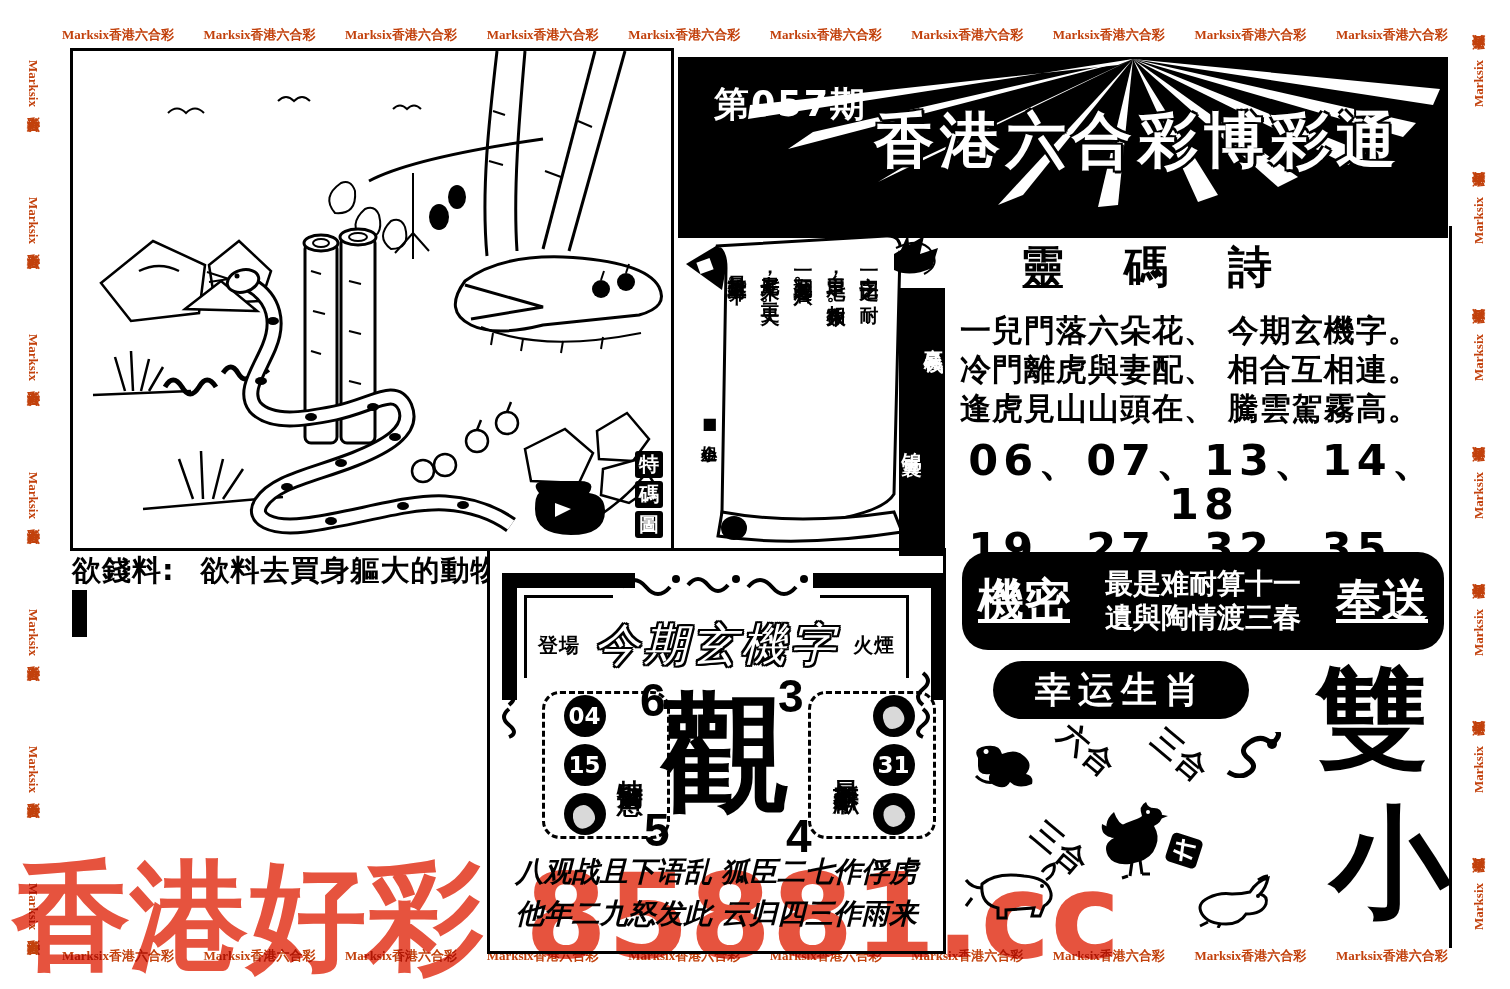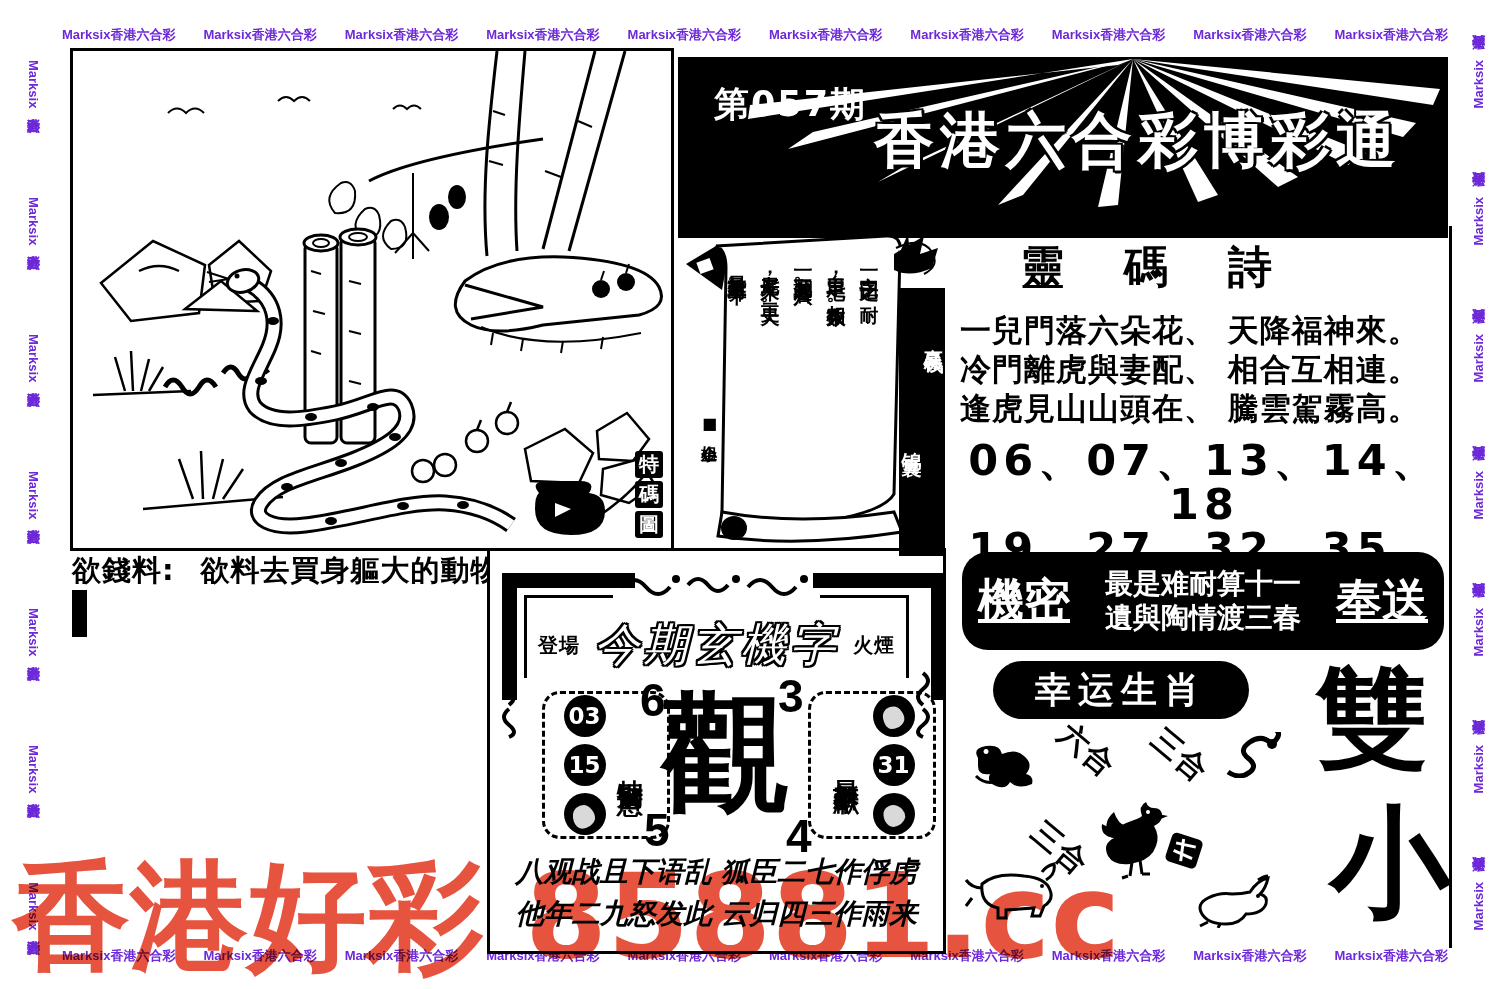--- a/index.html
+++ b/index.html
@@ -1,19 +1,19 @@
 <!DOCTYPE html>
 <html><head>
 <meta charset="utf-8">
 <style>
   html,body{margin:0;padding:0;background:#fff;}
   .page{position:relative;width:1510px;height:989px;background:#fff;overflow:hidden;
         font-family:"DejaVu Sans",sans-serif;color:#000;}
   
-  .btext{font-family:Liberation Sans, sans-serif;font-weight:bold;font-size:13px;color:#6d28d9;}
+  .btext{font-family:Liberation Serif, serif;font-weight:bold;font-size:13px;color:#c2410c;}
   .border-h{position:absolute;left:62px;right:62px;display:flex;justify-content:space-between;}
   .border-top{top:26px;}
   .border-bottom{top:947px;}
   .border-v{position:absolute;top:60px;height:870px;display:flex;flex-direction:column;
             justify-content:space-between;align-items:center;}
   .border-left{left:24px;}
   .border-right{left:1470px;}
   .border-v span{writing-mode:vertical-rl;text-orientation:mixed;}
   .border-right span{transform:rotate(180deg);}
   
@@ -299,21 +299,21 @@
       <span>一翻五越看二八。</span>
       <span>自定三七，相乘数。</span>
       <span>一字记之曰：耐</span>
     </div>
     <div class="signature">■金小姐</div>
   </div>
 
   <div class="poem">
     <div class="poem-title">靈碼詩</div>
     <div class="poem-lines">
-      <div>一兒門落六朵花、 天降福神來。</div>
+      <div>一兒門落六朵花、 今期玄機字。</div>
       <div>冷門離虎與妻配、 相合互相連。</div>
       <div>逢虎見山山頭在、 騰雲駕霧高。</div>
     </div>
     <div class="poem-nums">
       <div>06、07、13、14、18</div>
       <div>19、27、32、35、40</div>
     </div>
   </div>
 
   <div class="secret">
@@ -393,21 +393,21 @@
     </svg>
 
     <div class="m-title-row">
       <span class="stage">登場</span>
       <span class="m-title">今期玄機字</span>
       <span class="stage">火煙</span>
     </div>
 
     <div class="dash-box box-left">
       <div class="circ-col">
-        <span class="ncirc">03</span>
+        <span class="ncirc">04</span>
         <span class="ncirc">15</span>
         <span class="ncirc">
           <svg width="42" height="42" viewBox="0 0 42 42">
               <path d="M12 15 q9 -7 16 2 q7 9 -2 16 q-11 7 -16 -4 q-3 -9 2 -14" fill="#fff" opacity="0.85"></path>
             </svg>
         </span>
       </div>
       <span class="vlabel">特別留意</span>
     </div>
 

